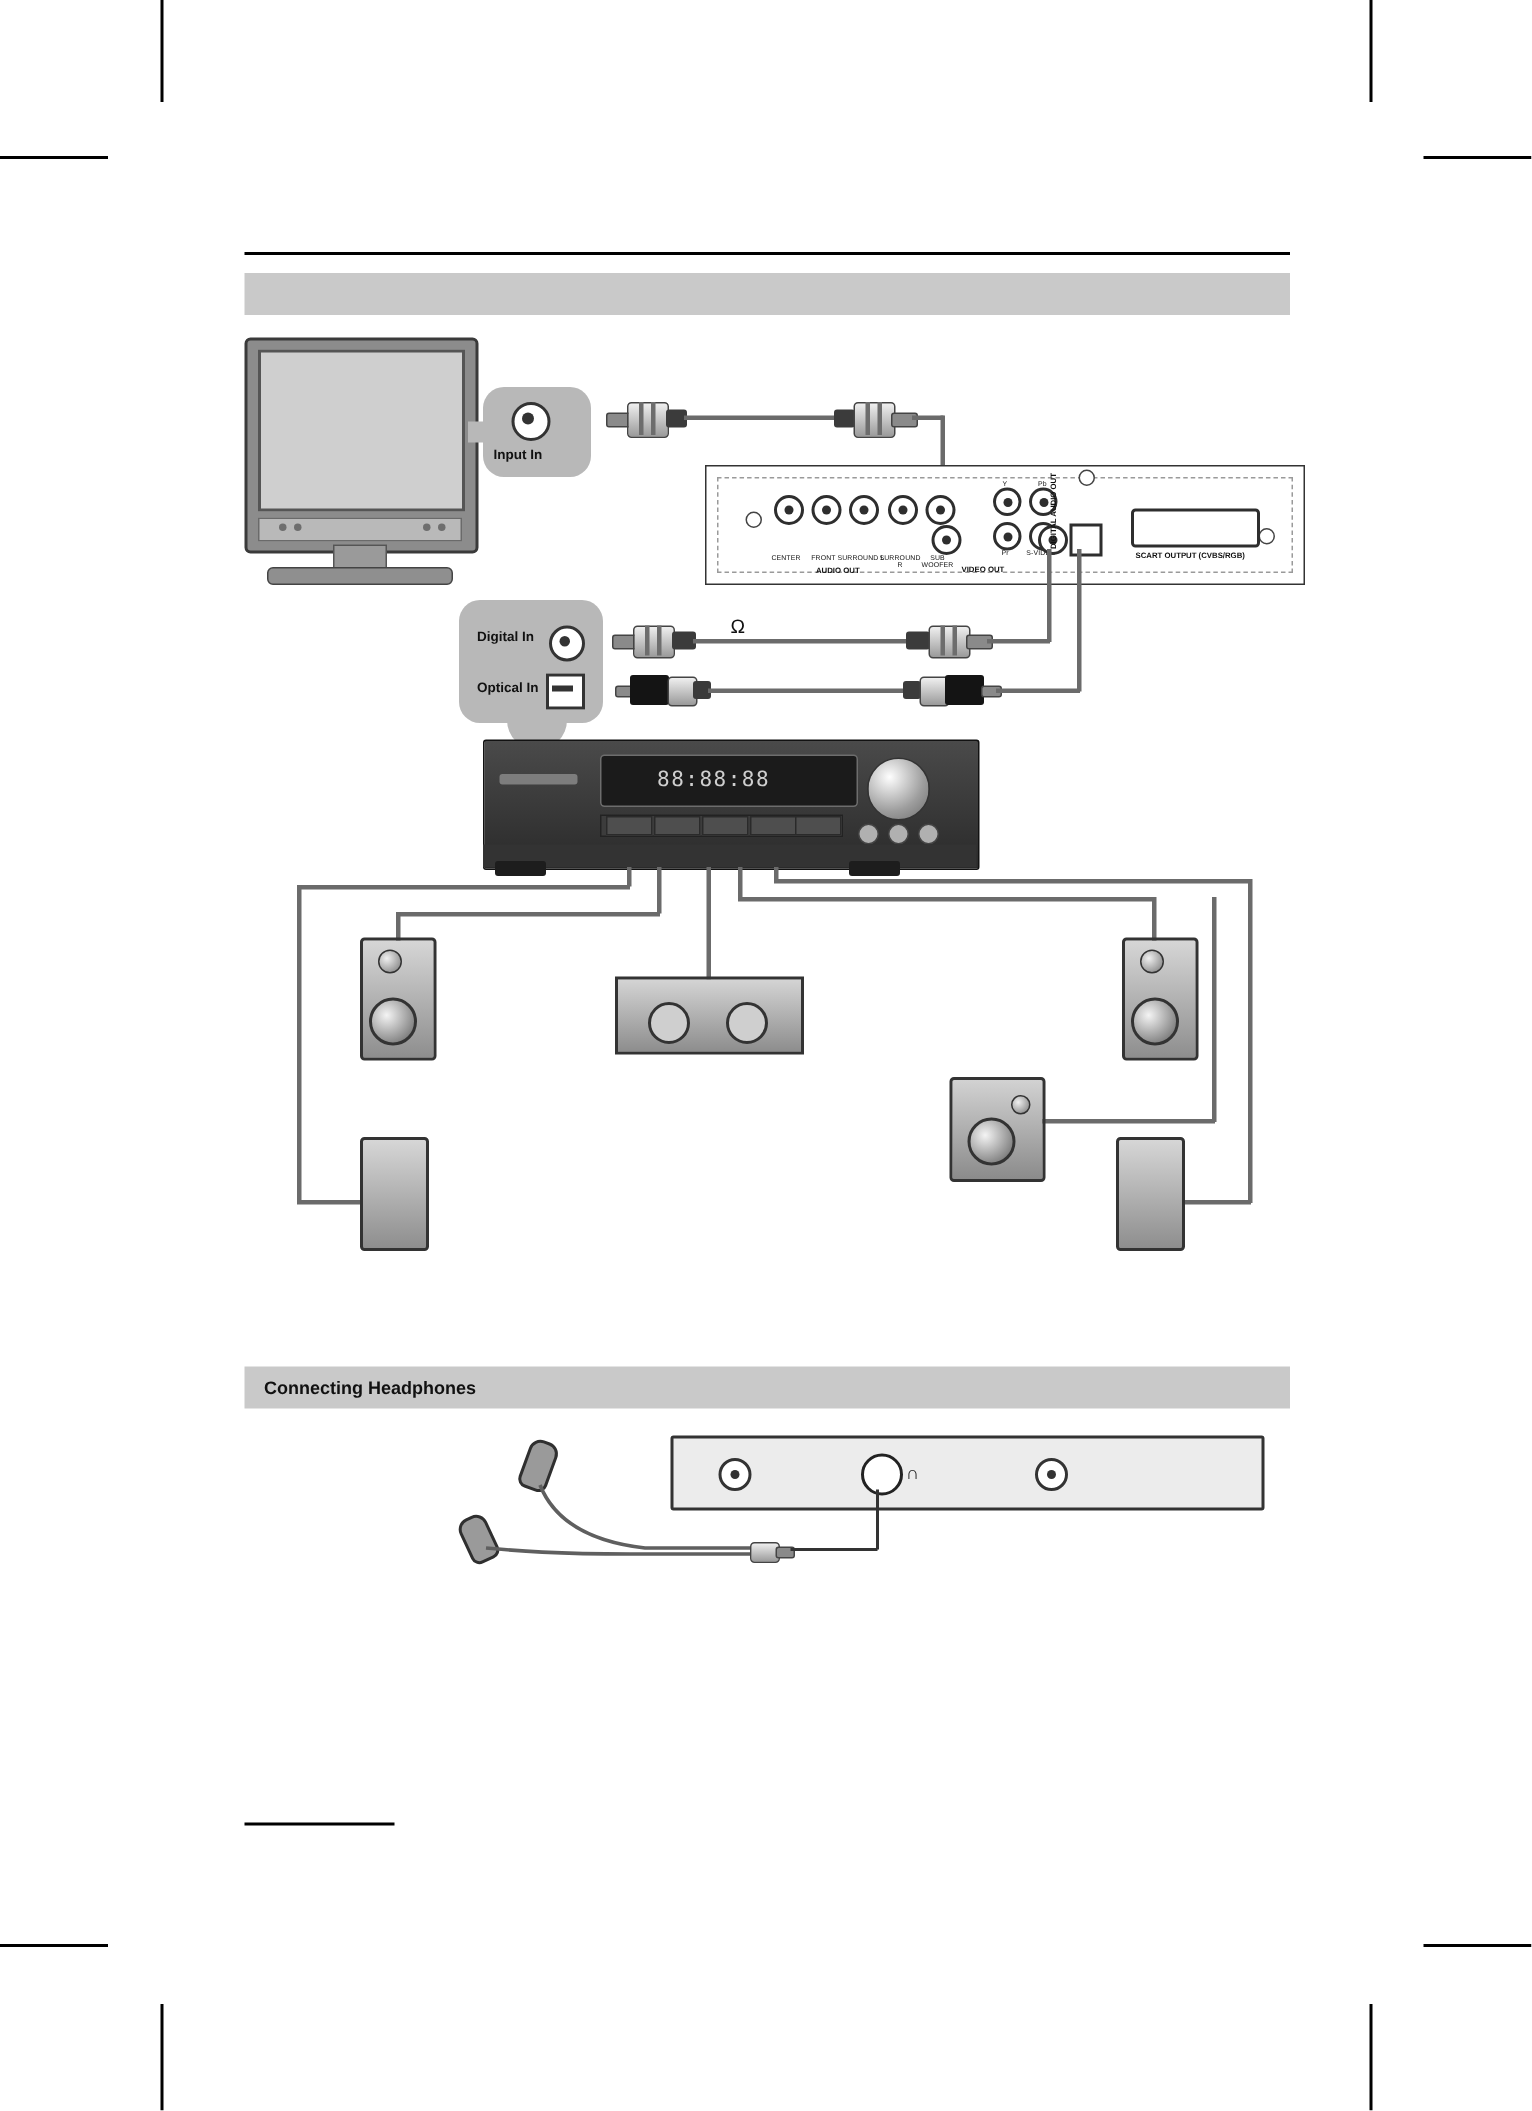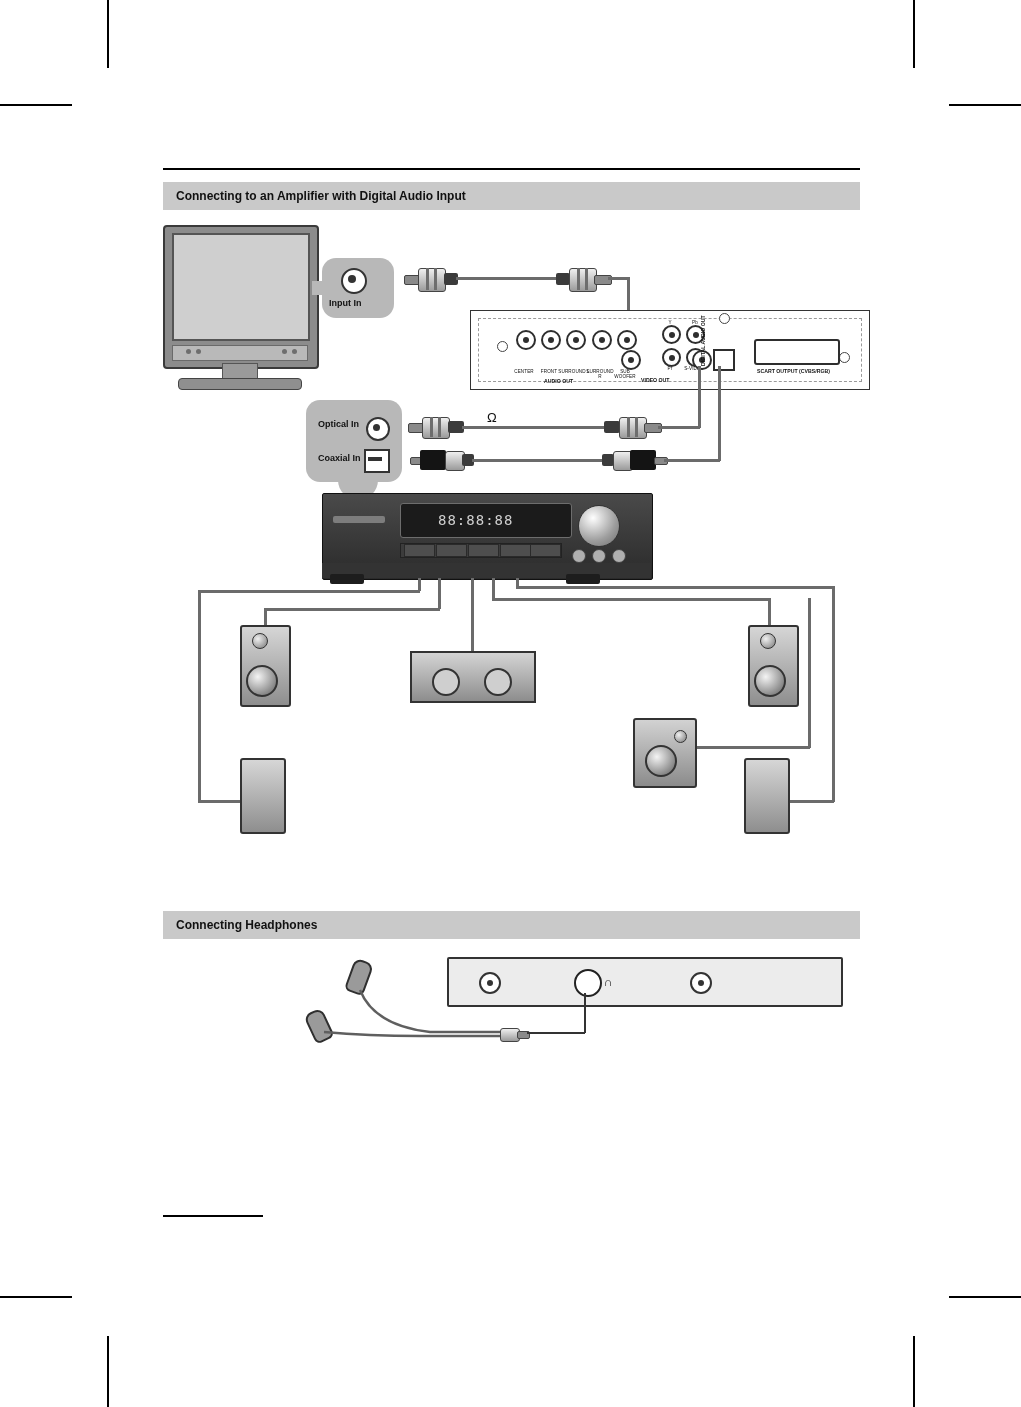--- a/index.html
+++ b/index.html
@@ -96,21 +96,20 @@
   <div class="crop v" style="left:913px;top:0;height:68px;"></div>
   <div class="crop h" style="left:0;top:104px;width:72px;"></div>
   <div class="crop h" style="left:949px;top:104px;width:72px;"></div>
   <div class="crop h" style="left:0;top:1296px;width:72px;"></div>
   <div class="crop h" style="left:949px;top:1296px;width:72px;"></div>
   <div class="crop v" style="left:107px;top:1336px;height:71px;"></div>
   <div class="crop v" style="left:913px;top:1336px;height:71px;"></div>
 
   <div class="section-rule" style="left:163px;top:168px;width:697px;"></div>
   <div class="section-bar" style="left:163px;top:182px;width:697px;"></div>
-  <div class="section-label" style="left:176px;top:182px;">Connecting to an Amplifier with Digital Audio Input</div>
 
   <div class="tv-body"></div>
   <div class="tv-screen"></div>
   <div class="tv-ctrl"></div>
   <div class="tv-dot" style="left:186px;top:349px;"></div>
   <div class="tv-dot" style="left:196px;top:349px;"></div>
   <div class="tv-dot" style="left:282px;top:349px;"></div>
   <div class="tv-dot" style="left:292px;top:349px;"></div>
   <div class="tv-neck"></div>
   <div class="tv-base"></div>
@@ -194,25 +193,25 @@
     </div>
   <div class="opt-port" style="left:713px;top:349px;width:18px;height:18px;"></div>
   <div class="pgroup" style="left:700px;top:366px;transform:rotate(-90deg);transform-origin:left top;">DIGITAL AUDIO OUT</div>
 
   <div class="scart" style="left:754px;top:339px;width:82px;height:22px;"></div>
   <div class="pgroup" style="left:757px;top:368px;">SCART OUTPUT (CVBS/RGB)</div>
 
   <div class="blob" style="left:306px;top:400px;width:96px;height:82px;"></div>
   <div class="blob-tail" style="left:338px;top:478px;width:40px;height:22px;border-radius:0 0 30px 30px;"></div>
 
-  <div class="jack-label" style="left:318px;top:419px;">Optical In</div>
+  <div class="jack-label" style="left:318px;top:419px;">Digital In</div>
   <div class="jack" style="left:366px;top:417px;width:20px;height:20px;"></div>
   <div class="jack-inner" style="left:373px;top:424px;width:7px;height:7px;"></div>
 
-  <div class="jack-label" style="left:318px;top:453px;">Coaxial In</div>
+  <div class="jack-label" style="left:318px;top:453px;">Optical In</div>
   <div class="opt-jack" style="left:364px;top:449px;width:22px;height:20px;"></div>
   <div class="opt-slot" style="left:368px;top:457px;width:14px;height:4px;"></div>
 
   <div class="plug" style="left:408px;top:417px;width:56px;height:20px;">
     <div class="pin" style="left:0;top:6px;width:16px;height:8px;"></div>
     <div class="barrel" style="left:14px;top:0;width:26px;height:20px;"></div>
     <div class="ring" style="left:22px;top:0;width:3px;height:20px;"></div>
     <div class="ring" style="left:30px;top:0;width:3px;height:20px;"></div>
     <div class="grip" style="left:40px;top:4px;width:16px;height:12px;"></div>
   </div>

